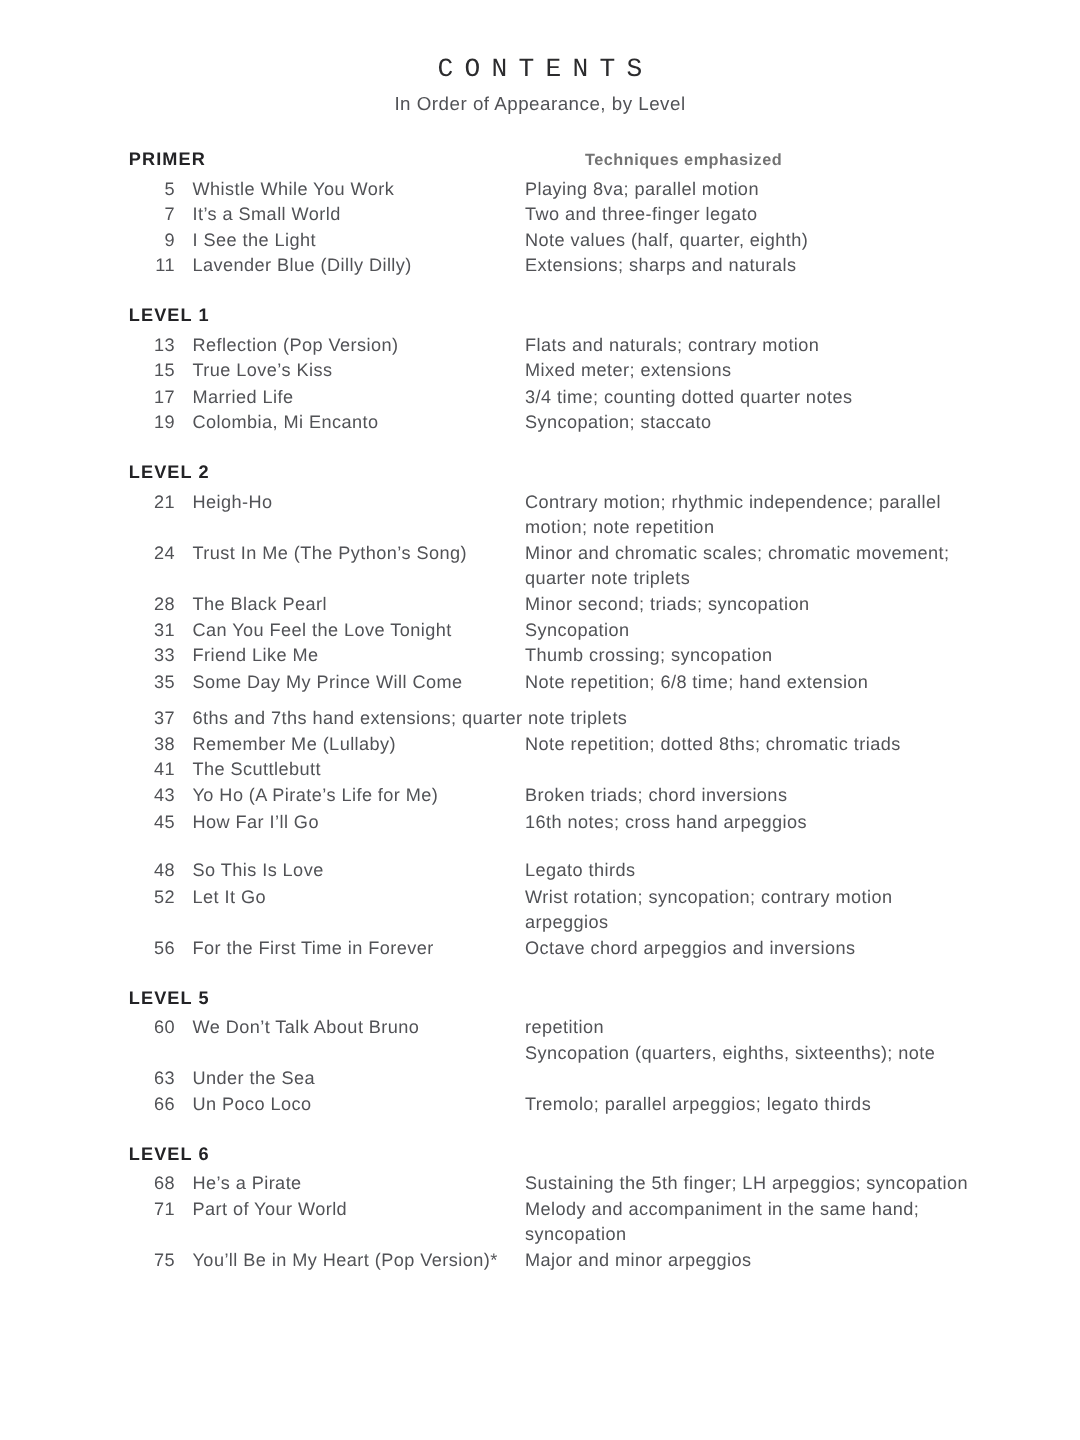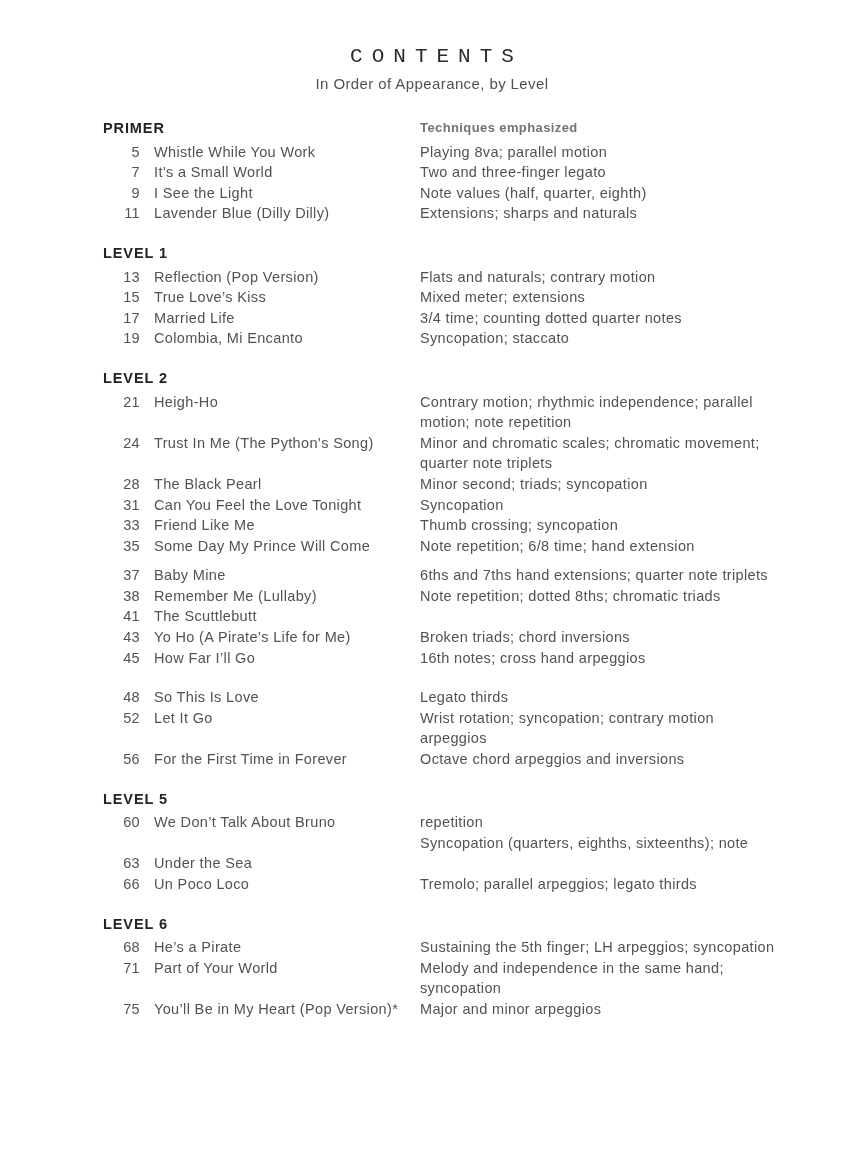--- a/index.html
+++ b/index.html
@@ -39,20 +39,21 @@
     padding-right: 90px;
   }
   .toc-section { margin-top: 19px; }
   .toc-section:first-child { margin-top: 0; }
   .toc-section.tight { margin-top: 9px; }
   .sec-head {
     display: grid;
     grid-template-columns: 317px 1fr;
     margin-bottom: 3px;
     line-height: 20.6px;
+    gap: 48px;
   }
   .section-label {
     margin: 0;
     font-size: 14.5px;
     font-weight: bold;
     color: #232326;
     letter-spacing: 0.9px;
     line-height: 20.6px;
   }
   .tech-head {
@@ -194,21 +195,20 @@
           <span class="num">35</span>
           <span class="title">Some Day My Prince Will Come</span>
           <span class="tech">
             <div class="tech-line">Note repetition; 6/8 time; hand extension</div>
           </span>
         </div>
       </section>
       <section class="toc-section tight">
         <div class="row">
           <span class="num">37</span>
-          <span class="title">Baby Mine</span>
           <span class="tech">
             <div class="tech-line">6ths and 7ths hand extensions; quarter note triplets</div>
           </span>
         </div>
         <div class="row">
           <span class="num">38</span>
           <span class="title">Remember Me (Lullaby)</span>
           <span class="tech">
             <div class="tech-line">Note repetition; dotted 8ths; chromatic triads</div>
           </span>
@@ -288,21 +288,21 @@
           <span class="num">68</span>
           <span class="title">He’s a Pirate</span>
           <span class="tech">
             <div class="tech-line">Sustaining the 5th finger; LH arpeggios; syncopation</div>
           </span>
         </div>
         <div class="row">
           <span class="num">71</span>
           <span class="title">Part of Your World</span>
           <span class="tech">
-            <div class="tech-line">Melody and independence in the same hand;</div>
+            <div class="tech-line">Melody and accompaniment in the same hand;</div>
             <div class="tech-line">syncopation</div>
           </span>
         </div>
         <div class="row">
           <span class="num">75</span>
           <span class="title">You’ll Be in My Heart (Pop Version)*</span>
           <span class="tech">
             <div class="tech-line">Major and minor arpeggios</div>
           </span>
         </div>

